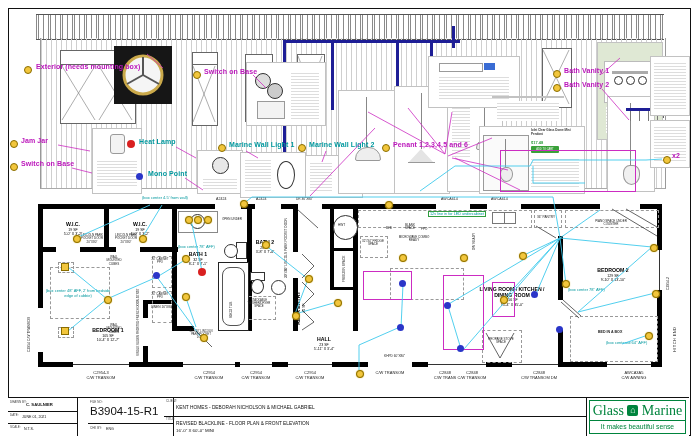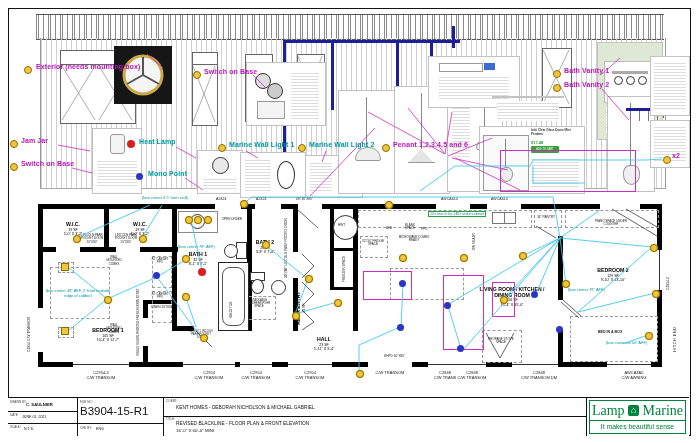--- a/index.html
+++ b/index.html
@@ -486,39 +486,39 @@
       </div>
       <div class="a" style="left:0;top:12.5px;width:69px;height:12.5px;border-bottom:1px solid #111">
         <span class="lab" style="left:2px;top:2px">DATE:</span>
         <span class="val" style="left:14px;top:4px;font-size:3.6px;font-weight:normal">JUNE 01, 2021</span>
       </div>
       <div class="a" style="left:0;top:25px;width:69px;height:12.5px">
         <span class="lab" style="left:2px;top:2px">SCALE:</span>
         <span class="val" style="left:16px;top:4px;font-size:3.6px;font-weight:normal">N.T.S.</span>
       </div>
     </div>
-    <div class="a" style="left:70px;top:0;width:85px;height:37.5px;border-right:1px solid #111">
+    <div class="a" style="left:80px;top:0;width:85px;height:37.5px;border-right:1px solid #111">
       <span class="lab" style="left:2px;top:2px">FILE NO:</span>
       <span class="a" style="left:2px;top:7px;font-size:11.5px;color:#111">B3904-15-R1</span>
       <div class="a" style="left:0;top:25px;width:85px;height:12.5px;border-top:1px solid #111">
         <span class="lab" style="left:2px;top:2px">CHK BY:</span>
         <span class="val" style="left:18px;top:3px;font-size:3.6px;font-weight:normal">ENG</span>
       </div>
     </div>
     <div class="a" style="left:156px;top:0;width:422px;height:37.5px;border-right:1px solid #111">
       <div class="a" style="left:0;top:0;width:422px;height:18px;border-bottom:1px solid #111">
         <span class="lab" style="left:2px;top:1px">CLIENT:</span>
         <span class="a" style="left:12px;top:7px;font-size:4.8px;color:#111">KENT HOMES - DEBORAH NICHOLSON &amp; MICHAEL GABRIEL</span>
       </div>
       <div class="a" style="left:0;top:18px;width:422px;height:19.5px">
         <span class="lab" style="left:2px;top:1px">TITLE:</span>
         <span class="a" style="left:12px;top:5px;font-size:4.8px;color:#111">REVISED BLACKLINE - FLOOR PLAN &amp; FRONT ELEVATION</span>
         <span class="a" style="left:12px;top:12px;font-size:4.4px;color:#111">16'-0" X 60'-0" MINI</span>
       </div>
     </div>
     <div class="a" style="left:578px;top:0;width:103px;height:37.5px">
       <div class="a" style="left:3px;top:2px;width:95px;height:32px;border:1px solid #00843d;text-align:center">
-        <div class="kent" style="font-family:'Liberation Serif',serif;font-size:14px;line-height:19px;border-bottom:1px solid #00843d"><span>Lamp</span> <span class="houseicon">⌂</span> <span>Marine</span></div>
+        <div class="kent" style="font-family:'Liberation Serif',serif;font-size:14px;line-height:19px;border-bottom:1px solid #00843d"><span>Glass</span> <span class="houseicon">⌂</span> <span>Marine</span></div>
         <div class="kent" style="font-size:6.8px;line-height:11px">It makes beautiful sense</div>
       </div>
     </div>
   </div>
 </div>
 
 </body></html>

